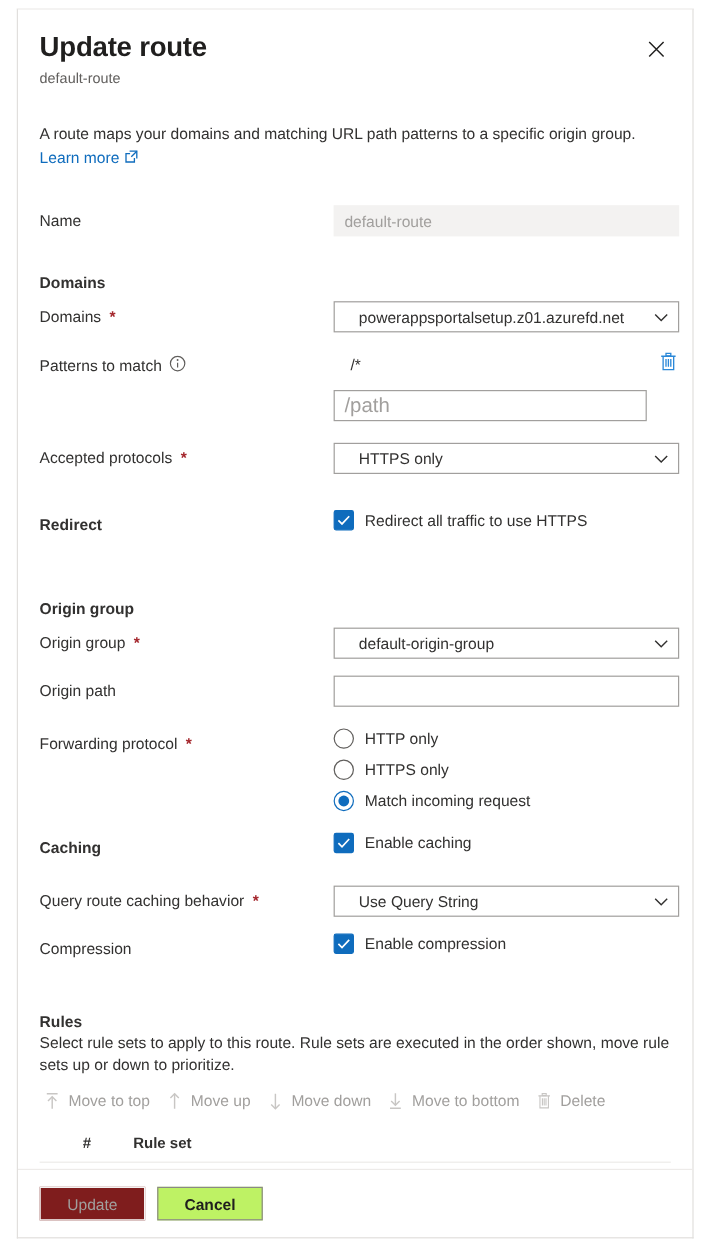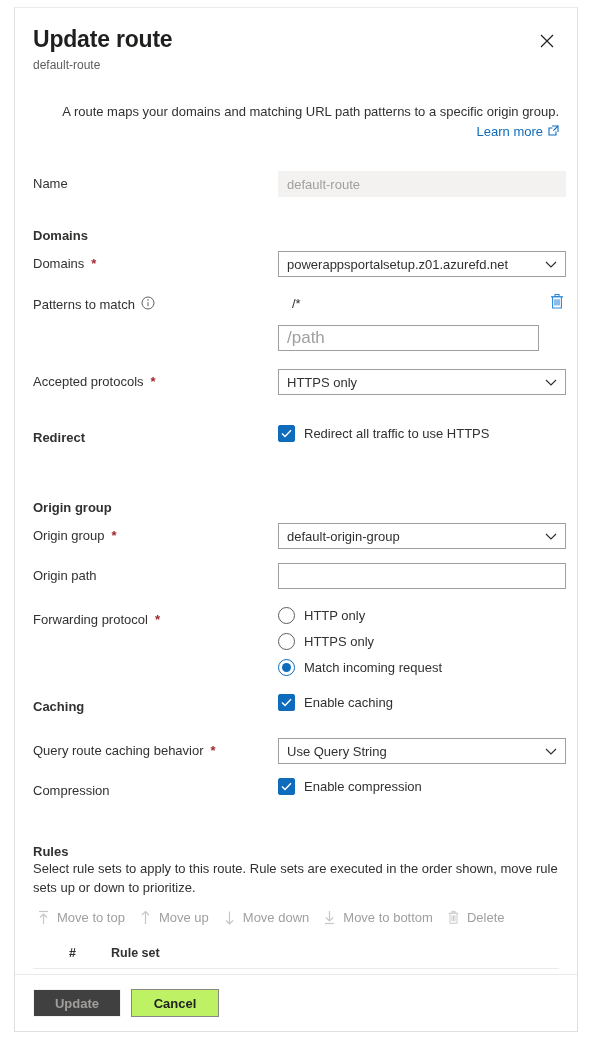--- a/index.html
+++ b/index.html
@@ -69,21 +69,20 @@
     border: none;
     padding: 0;
   }
   .close-btn svg { display: block; }
 
   .intro {
     margin-top: 30px;
     font-size: 13px;
     line-height: 1.5;
     color: #323130;
-    text-align: right;
   }
   .learn-more {
     display: inline-flex;
     align-items: center;
     gap: 5px;
     color: #0f6cbd;
     text-decoration: none;
     cursor: pointer;
   }
 
@@ -137,21 +136,21 @@
 
   .dropdown {
     position: relative;
     width: 288px;
     height: 26px;
     box-sizing: border-box;
     border: 1px solid #a19f9d;
     background: #fff;
     display: flex;
     align-items: center;
-    padding: 0 28px 0 8px;
+    padding: 0 28px 0 20px;
     font-size: 13px;
     color: #323130;
     cursor: pointer;
     white-space: nowrap;
     overflow: hidden;
   }
   .dropdown .chev {
     position: absolute;
     right: 8px;
     top: 50%;
@@ -283,25 +282,24 @@
   .btn {
     min-width: 88px;
     height: 28px;
     box-sizing: border-box;
     font-family: "Liberation Sans", sans-serif;
     font-size: 13px;
     padding: 0 14px;
     cursor: pointer;
   }
   .btn-primary-disabled {
-    background: #404040;
+    background: #7f1d1d;
     border: 1px solid #f3f2f1;
     color: #a19f9d;
     cursor: default;
-    font-weight: bold;
   }
   .btn-secondary {
     background: #bef264;
     border: 1px solid #8a8886;
     color: #201f1e;
     font-weight: 600;
   }
 
   .sp-10 { height: 10px; }
   .sp-14 { height: 14px; }

